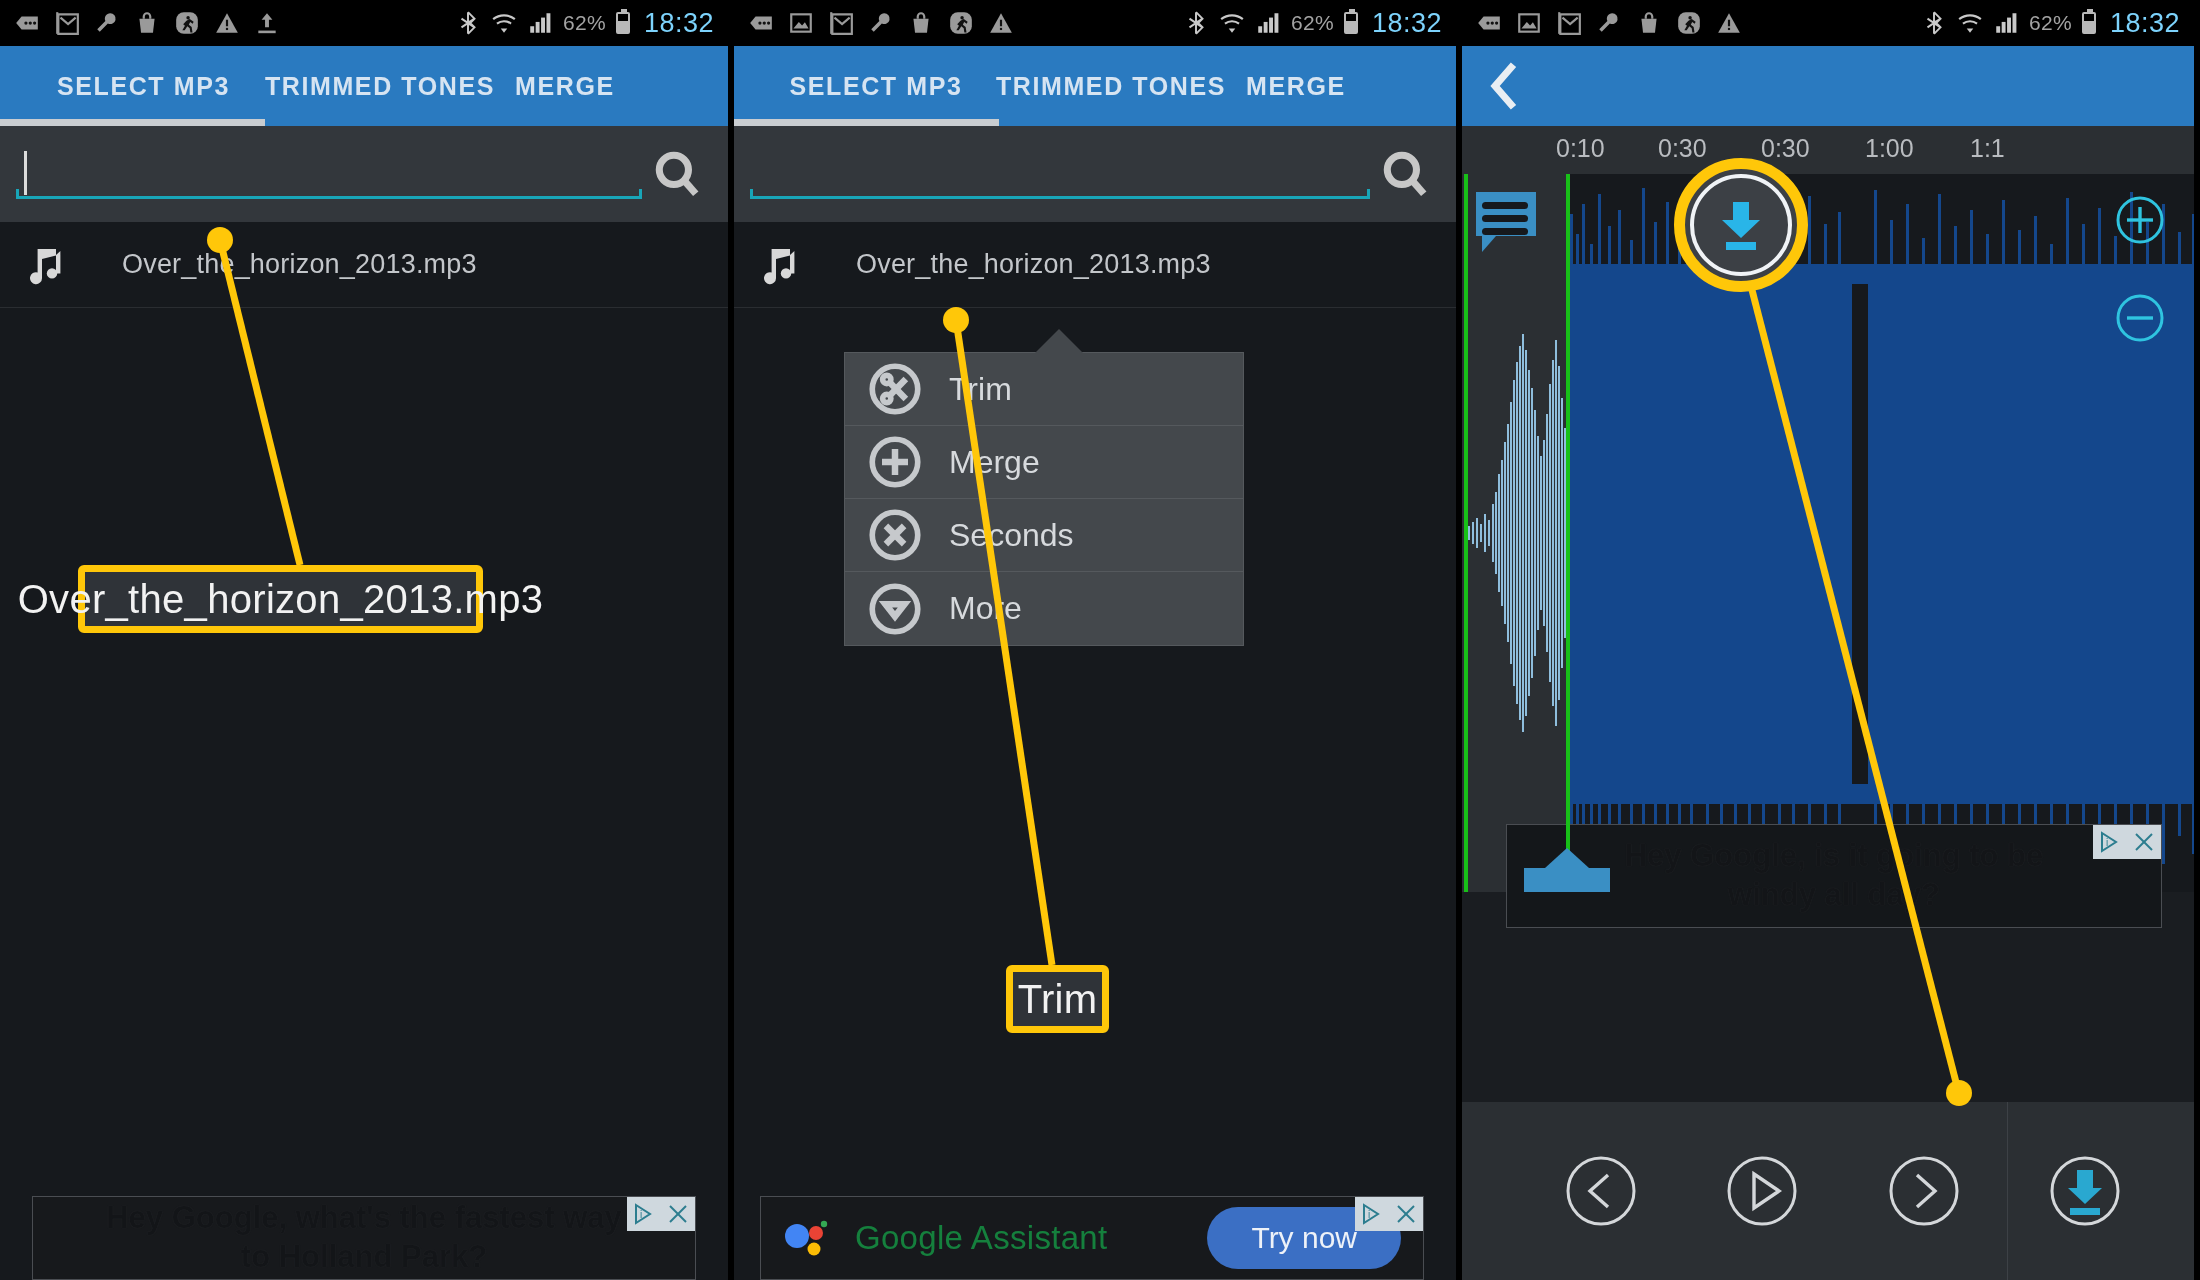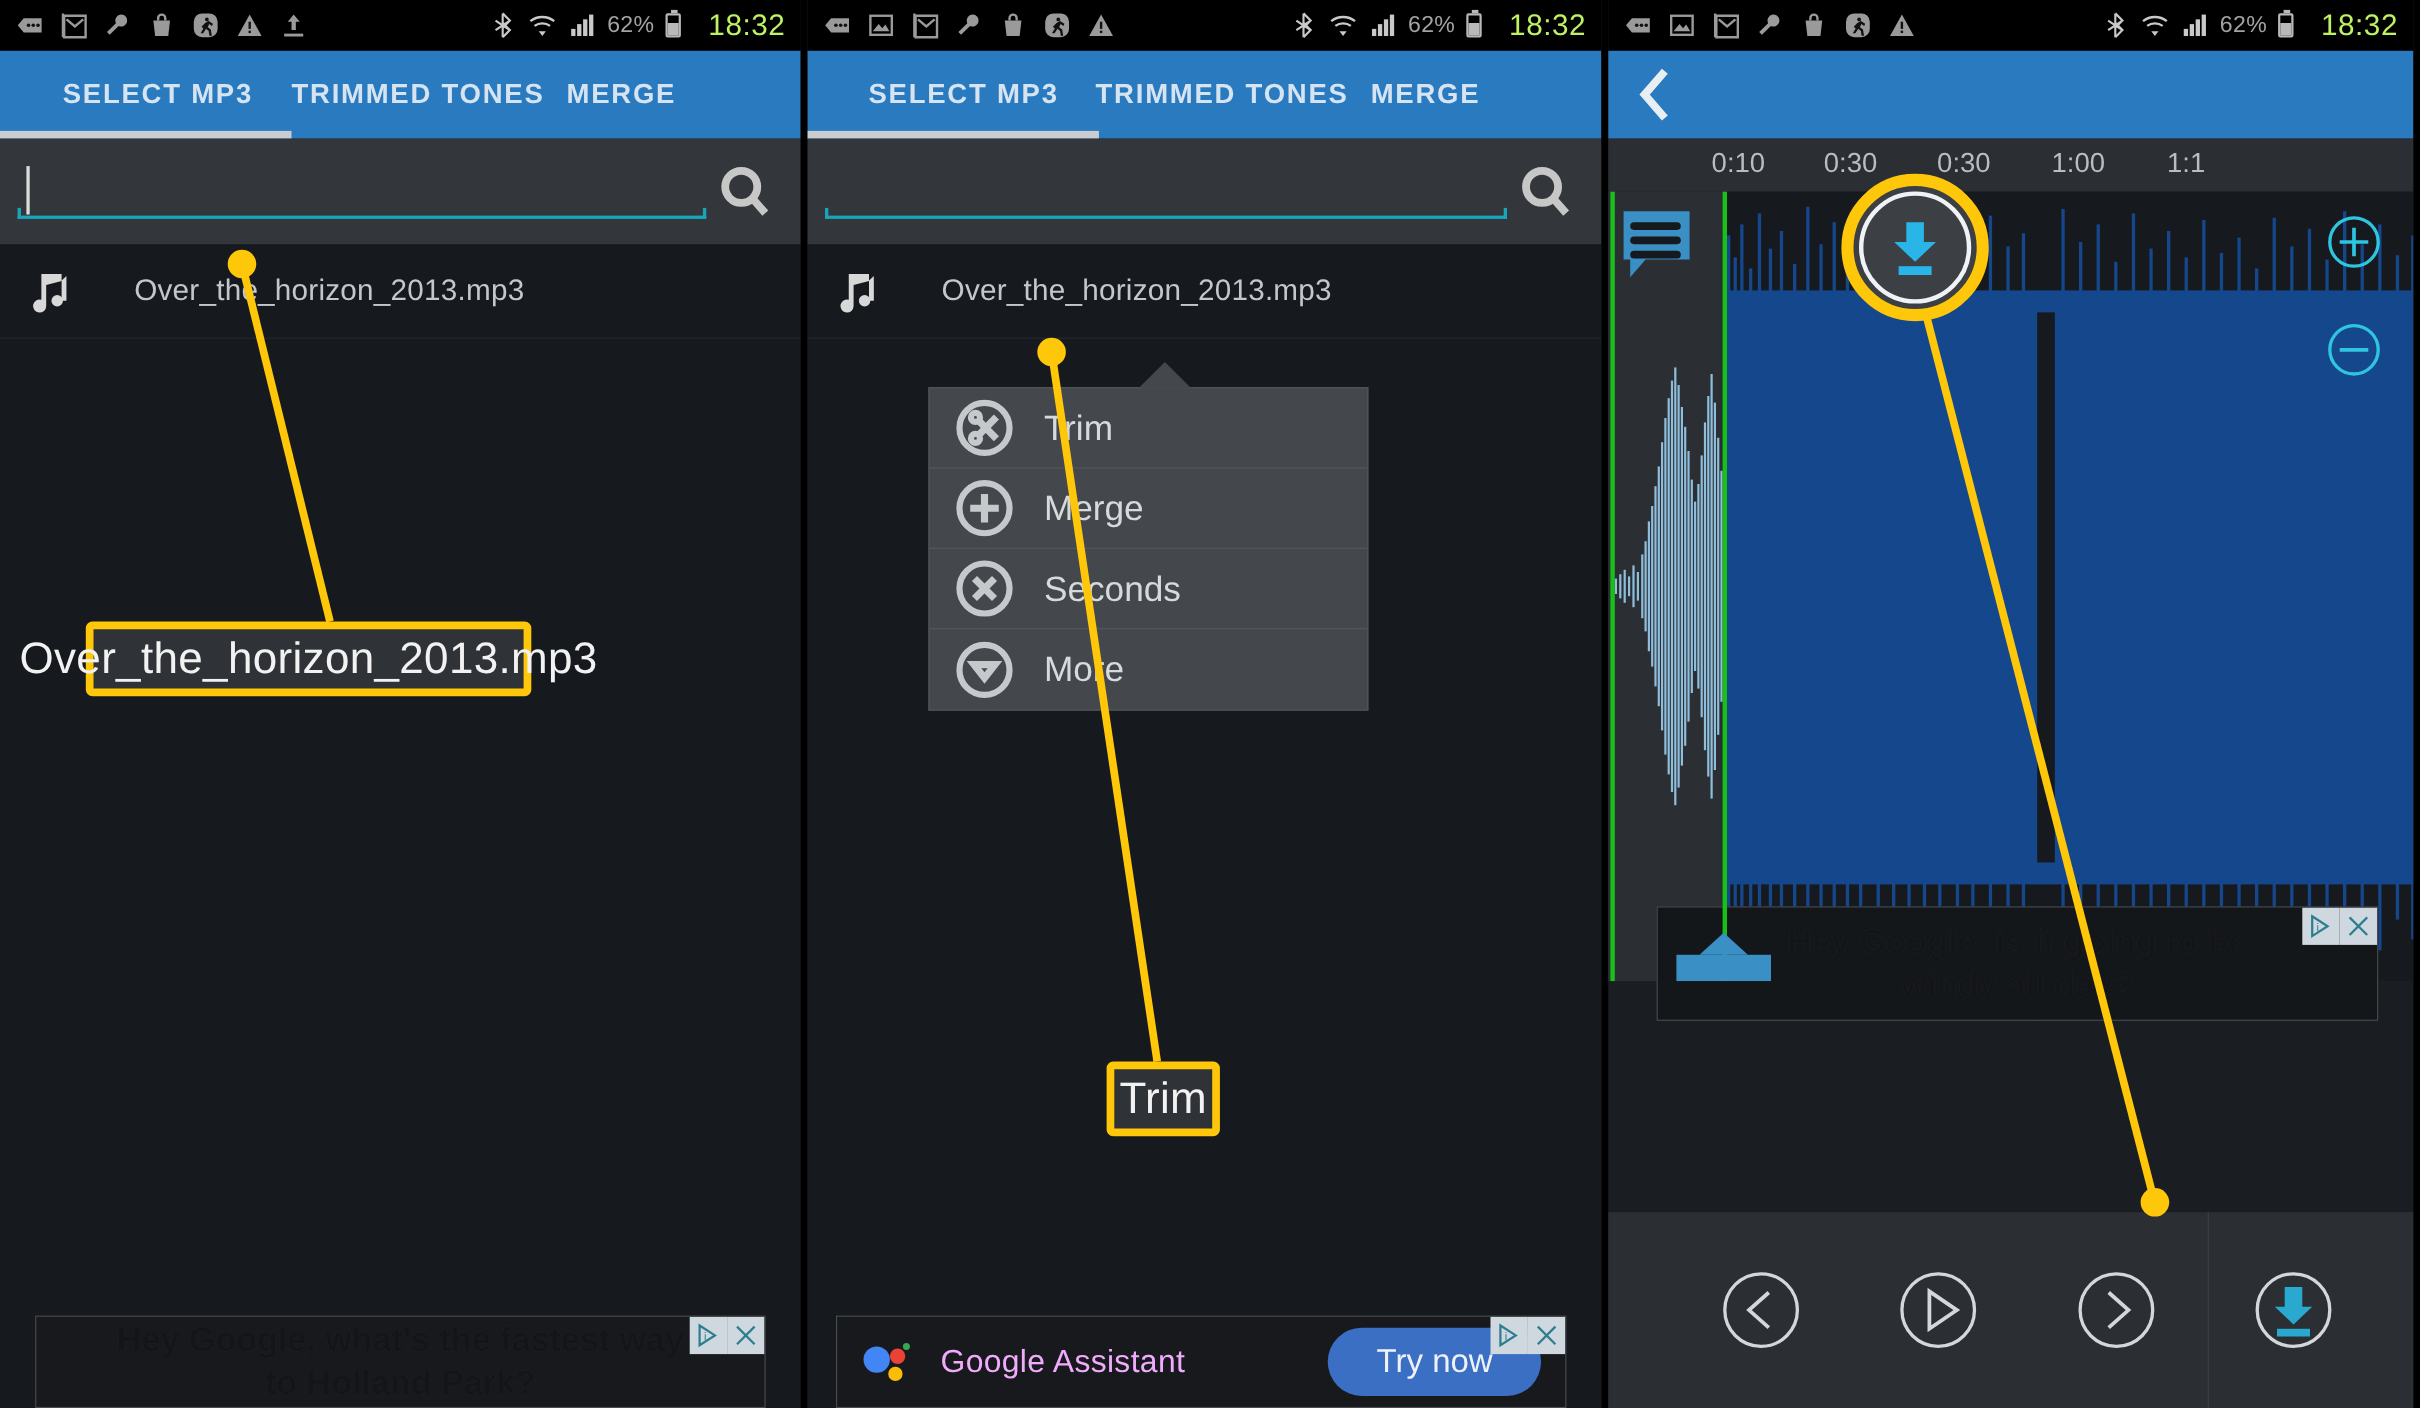--- a/index.html
+++ b/index.html
@@ -17,21 +17,21 @@
 
   
   .statusbar {
     height: 46px; background: #000; display: flex; align-items: center;
     padding: 0 14px; gap: 0px; position: relative; z-index: 5;
   }
   .sb-icons { display: flex; align-items: center; gap: 14px; }
   .sb-right { margin-left: auto; display: flex; align-items: center; gap: 10px; }
   .sb-ico { width: 26px; height: 26px; fill: #9a9a9a; display: block; }
   .sb-pct { color: #a3a3a3; font-size: 21px; letter-spacing: .3px; }
-  .sb-time { color: #bef264; font-size: 27px; letter-spacing: .5px; margin-left: 15px; }
+  .sb-time { color: #7dd3fc; font-size: 27px; letter-spacing: .5px; margin-left: 4px; }
   .batt {
     width: 14px; height: 22px; border: 2px solid #b9b9b9; border-radius: 2px;
     position: relative; background: linear-gradient(to top, #b9b9b9 62%, transparent 62%);
   }
   .batt:before {
     content:""; position:absolute; top:-5px; left:3px; width:6px; height:3px; background:#b9b9b9;
   }
 
   
   .tabbar {
@@ -121,21 +121,21 @@
     text-shadow: 0 0 1px #2b2d30;
   }
   .ad-badges { position: absolute; top: 0; right: 0; display: flex; }
   .ad-badge {
     width: 34px; height: 34px; background: #cfd8de; display:flex;
     align-items:center; justify-content:center;
   }
   .ad-badge svg { width: 24px; height: 24px; }
   .ga-row { display: flex; align-items: center; width: 100%; padding: 0 22px; gap: 18px; }
   .ga-logo { width: 54px; height: 44px; position: relative; flex: 0 0 54px; }
-  .ga-text { color: #f0abfc; font-size: 29px; letter-spacing: .3px; }
+  .ga-text { color: #15803d; font-size: 33px; letter-spacing: .3px; }
   .ga-btn {
     margin-left: auto; background: #3b6fc4; color: #eef2f8; font-size: 30px;
     border-radius: 34px; padding: 14px 44px; white-space: nowrap;
   }
 
   
   .topbar3 { height: 80px; background: #2a7ac0; display: flex; align-items: center; padding-left: 26px; }
   .back-chevron { width: 34px; height: 52px; stroke: #e9eef3; stroke-width: 5; fill: none; }
   .ruler {
     height: 48px; background: #2b2f33; position: relative;

